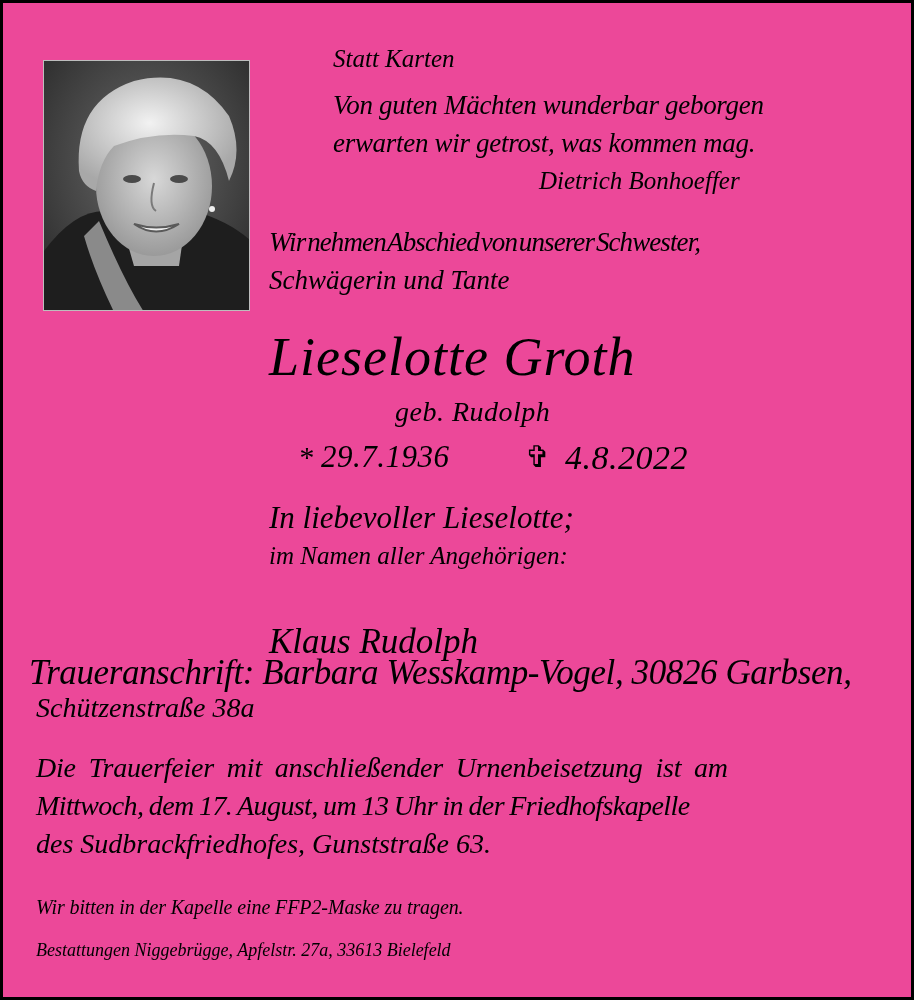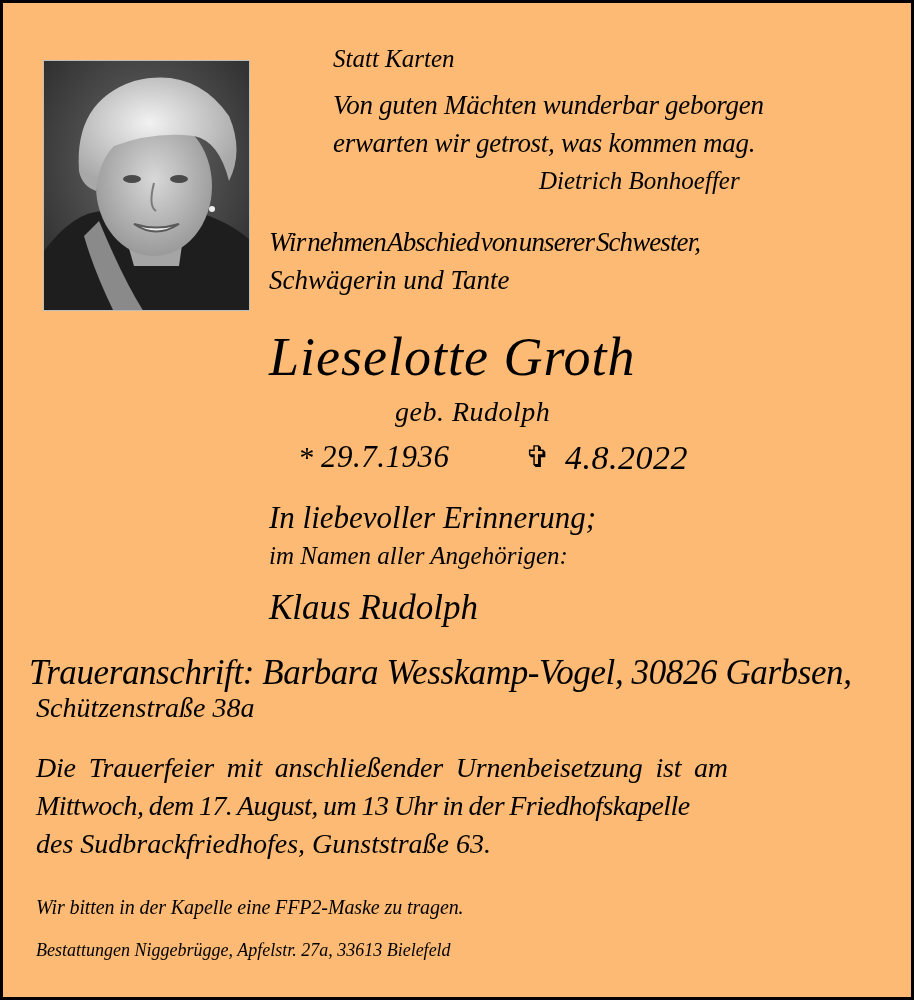--- a/index.html
+++ b/index.html
@@ -1,19 +1,19 @@
 <!DOCTYPE html>
 <html><head>
   <meta charset="utf-8">
   <style>
     html, body { margin: 0; padding: 0; background: #ffffff; }
     body { width: 914px; height: 1000px; position: relative; overflow: hidden; }
     .frame {
       position: absolute; left: 0; top: 0; width: 914px; height: 1000px;
-      box-sizing: border-box; border: 3px solid #000; background: #fdba74;
+      box-sizing: border-box; border: 3px solid #000; background: #ec4899;
     }
     .t {
       position: absolute; margin: 0; white-space: nowrap; color: #000;
       font-family: "Liberation Serif", "DejaVu Serif", serif; font-style: italic;
     }
     .photo {
       position: absolute; left: 40px; top: 57px; width: 207px; height: 251px;
       overflow: hidden; background: #3a3a3a; border: 1px solid #bdbdbd; box-sizing: border-box;
     }
     .photo svg { display: block; }
@@ -72,23 +72,23 @@
 
   <p class="t" style="left:266px; top:323px; font-size:54px; letter-spacing:1px;">Lieselotte Groth</p>
 
   <p class="t" style="left:392px; top:393px; font-size:28px; letter-spacing:0.5px;">geb. Rudolph</p>
 
   <p class="t" style="left:295px; top:437px; font-size:30px;">*</p>
   <p class="t" style="left:318px; top:436px; font-size:31px; letter-spacing:0.5px;">29.7.1936</p>
   <p class="t" style="left:522px; top:436px; font-size:30px; font-style:normal;">✞</p>
   <p class="t" style="left:562px; top:436px; font-size:34px; letter-spacing:0.5px;">4.8.2022</p>
 
-  <p class="t" style="left:266px; top:497px; font-size:31px;">In liebevoller Erinnerung;</p>
+  <p class="t" style="left:266px; top:497px; font-size:31px;">In liebevoller Lieselotte;</p>
   <p class="t" style="left:266px; top:539px; font-size:25px;">im Namen aller Angehörigen:</p>
-  <p class="t" style="left:266px; top:585px; font-size:35px;">Klaus Rudolph</p>
+  <p class="t" style="left:266px; top:619px; font-size:35px;">Klaus Rudolph</p>
 
   <p class="t" style="left:26px; top:650px; font-size:35px; letter-spacing:-0.4px;">Traueranschrift: Barbara Wesskamp-Vogel, 30826 Garbsen,</p>
   <p class="t" style="left:33px; top:689px; font-size:28px;">Schützenstraße 38a</p>
 
   <p class="t" style="left:33px; top:749px; font-size:28px; word-spacing:6px; letter-spacing:-0.2px;">Die Trauerfeier mit anschließender Urnenbeisetzung ist am</p>
   <p class="t" style="left:33px; top:787px; font-size:28px; letter-spacing:-0.6px; word-spacing:-1px;">Mittwoch, dem 17. August, um 13 Uhr in der Friedhofskapelle</p>
   <p class="t" style="left:33px; top:825px; font-size:28px;">des Sudbrackfriedhofes, Gunststraße 63.</p>
 
   <p class="t" style="left:33px; top:881px; font-size:20px; letter-spacing:-0.1px;margin-top:12px;">Wir bitten in der Kapelle eine FFP2-Maske zu tragen.</p>
 

